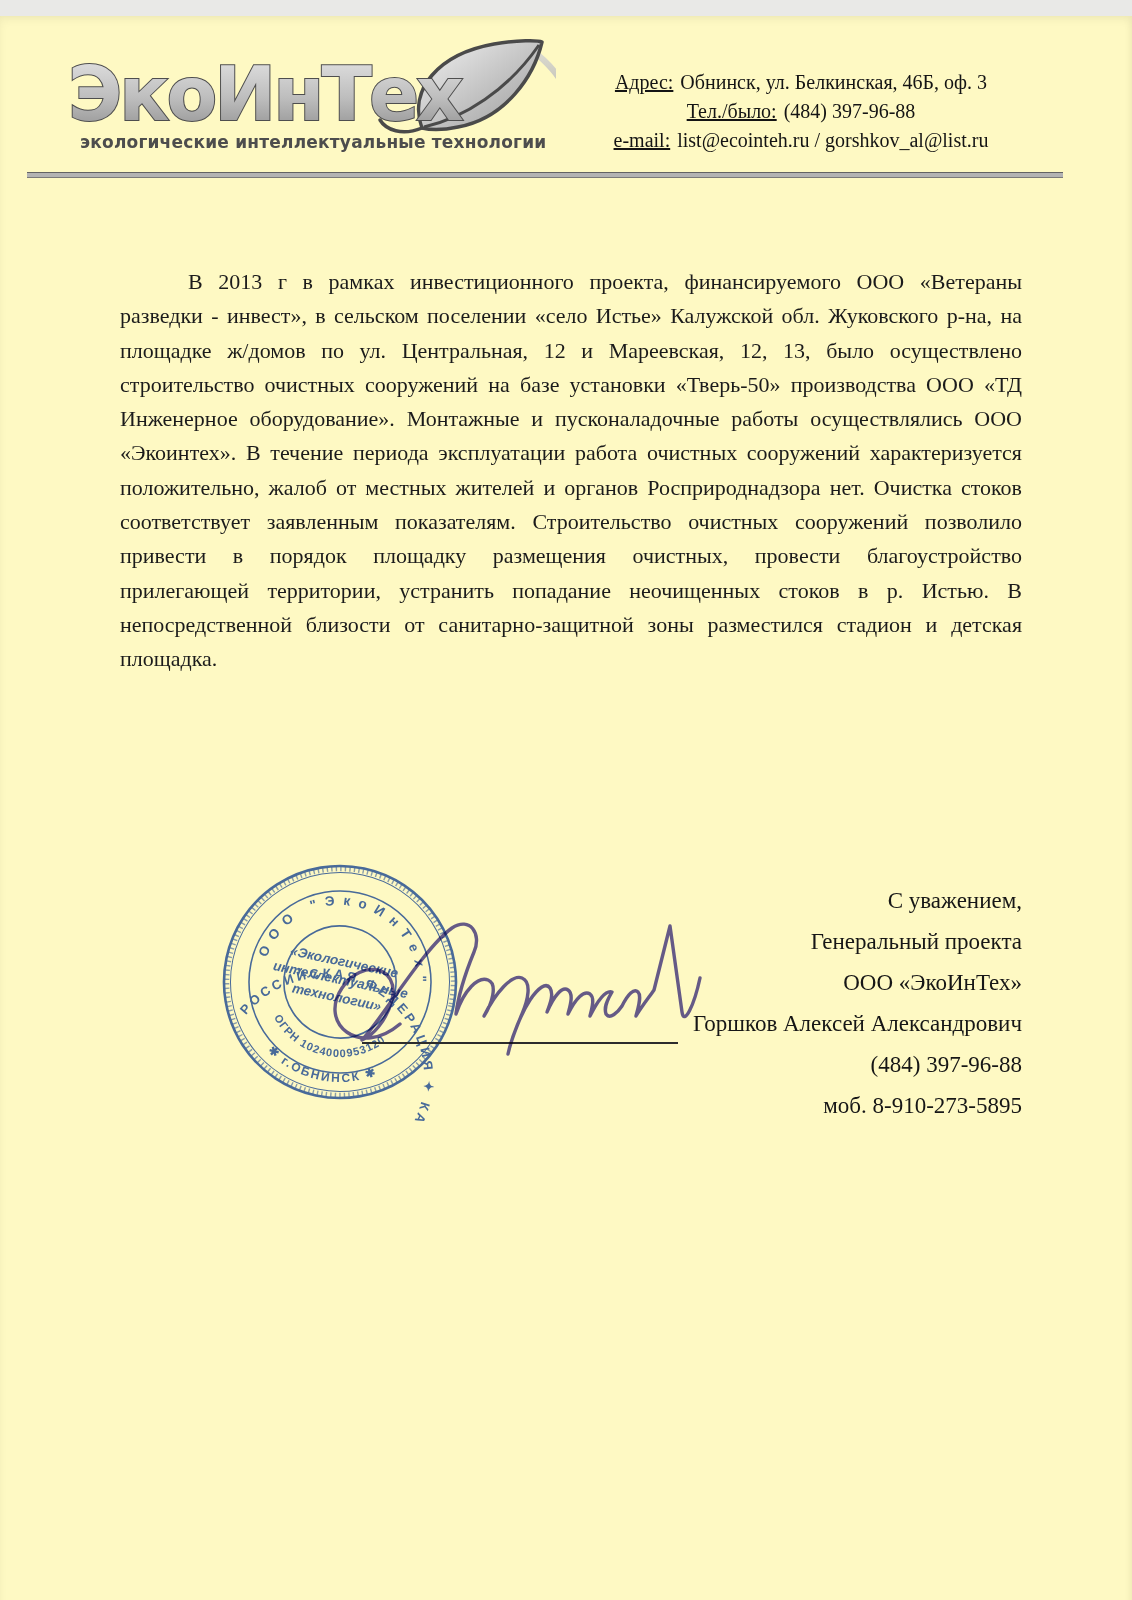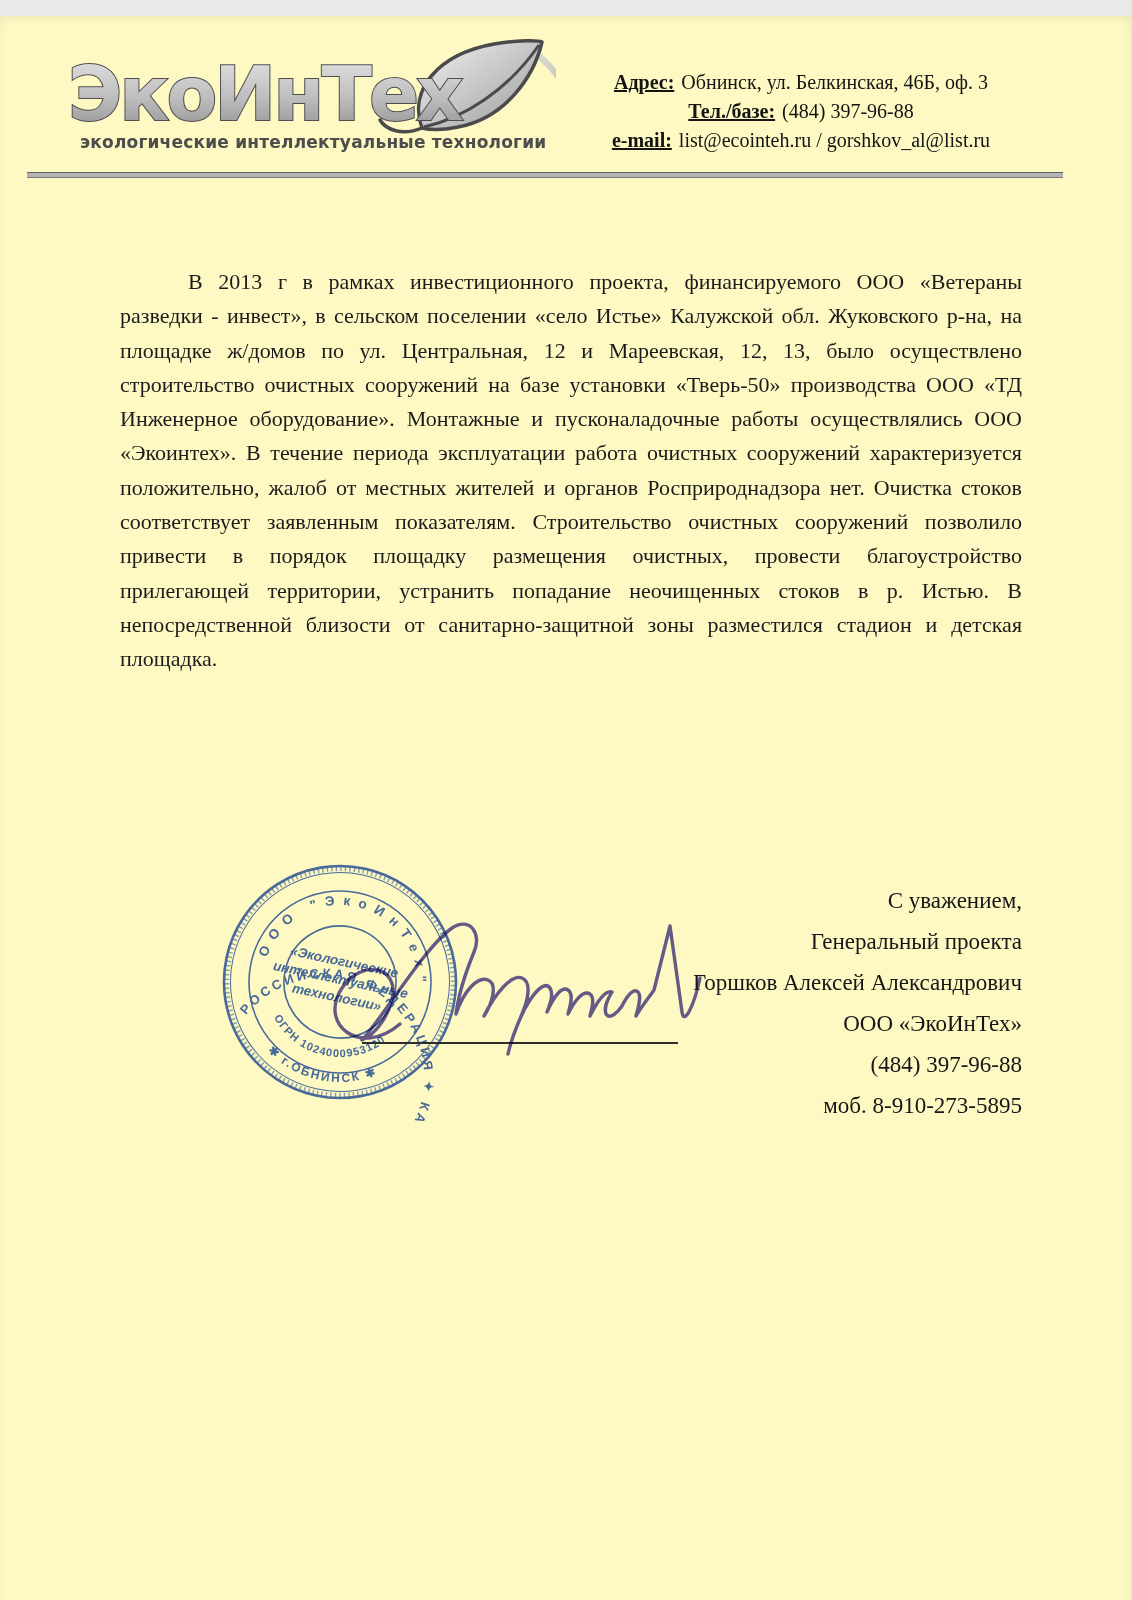--- a/index.html
+++ b/index.html
@@ -15,21 +15,21 @@
   .tagline{
     position:absolute;left:14px;top:100px;width:440px;
     font-family:"DejaVu Sans", sans-serif;font-weight:bold;
     font-size:17px;letter-spacing:.2px;color:#4d4d4d;white-space:nowrap;
   }
   .contact-block{
     position:absolute;left:583px;top:52px;width:436px;
     text-align:center;font-size:20px;line-height:29px;color:#141414;
   }
   .contact-row{white-space:nowrap;}
-  .contact-label{font-weight:bold;text-decoration:underline;margin-right:7px;}
+  .contact-label{font-weight:normal;text-decoration:underline;margin-right:7px;}
   .header-rule{
     position:absolute;left:27px;top:156px;width:1036px;height:4px;
     background:#b3b3b3;border-top:1px solid #636363;border-bottom:1px solid #7a7a7a;
   }
   
   .letter-body{
     position:absolute;left:120px;top:249px;width:902px;
     font-size:22px;line-height:34.3px;text-align:justify;
     text-indent:68px;word-spacing:2px;color:#1b1b1b;
   }
@@ -87,21 +87,21 @@
       <text x="2" y="88" font-family="DejaVu Sans, sans-serif" font-weight="bold" font-size="74" letter-spacing="-3" fill="url(#lgText)" stroke="#4e4e4e" stroke-width="2" paint-order="stroke fill">ЭкоИнТех</text>
     </svg>
     <div class="tagline">экологические интеллектуальные технологии</div>
   </div>
 
   <div class="contact-block">
     <div class="contact-row">
       <span class="contact-label">Адрес:</span><span class="contact-value">Обнинск, ул. Белкинская, 46Б, оф. 3</span>
     </div>
     <div class="contact-row">
-      <span class="contact-label">Тел./базе:</span><span class="contact-value">(484) 397-96-88</span>
+      <span class="contact-label">Тел./было:</span><span class="contact-value">(484) 397-96-88</span>
     </div>
     <div class="contact-row">
       <span class="contact-label">e-mail:</span><span class="contact-value">list@ecointeh.ru / gorshkov_al@list.ru</span>
     </div>
   </div>
 
   <div class="header-rule"></div>
 
   <div class="letter-body">
     <p style="margin:0">В 2013 г в рамках инвестиционного проекта, финансируемого ООО «Ветераны разведки - инвест», в сельском поселении «село Истье» Калужской обл. Жуковского р-на, на площадке ж/домов по ул. Центральная, 12 и Мареевская, 12, 13, было осуществлено строительство очистных сооружений на базе установки «Тверь-50» производства ООО «ТД Инженерное оборудование». Монтажные и пусконаладочные работы осуществлялись ООО «Экоинтех». В течение периода эксплуатации работа очистных сооружений характеризуется положительно, жалоб от местных жителей и органов Росприроднадзора нет. Очистка стоков соответствует заявленным показателям. Строительство очистных сооружений позволило привести в порядок площадку размещения очистных, провести благоустройство прилегающей территории, устранить попадание неочищенных стоков в р. Истью. В непосредственной близости от санитарно-защитной зоны разместился стадион и детская площадка.</p>
@@ -165,19 +165,19 @@
              C 342 100 338 112 336 120
              C 342 110 350 100 354 94
              L 370 30
              L 382 116
              C 384 130 394 110 400 82"></path>
   </svg>
 
   <div class="closing">
     <div>С уважением,</div>
     <div>Генеральный проекта</div>
+    <div>ООО «ЭкоИнТех»</div>
     <div>Горшков Алексей Александрович</div>
-    <div>ООО «ЭкоИнТех»</div>
     <div>(484) 397-96-88</div>
     <div>моб. 8-910-273-5895</div>
   </div>
 
 </div>
 
 </body></html>

